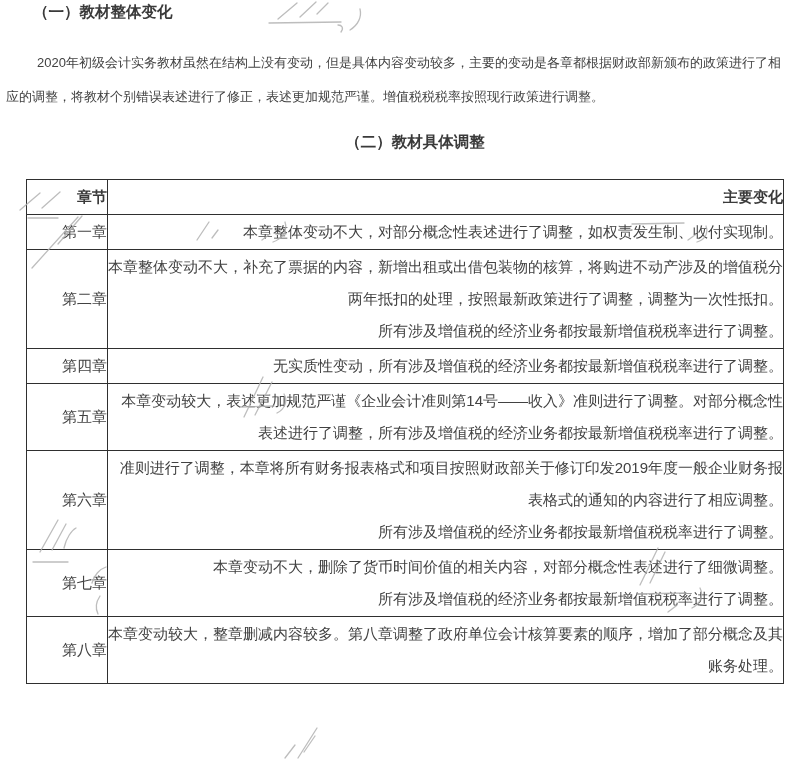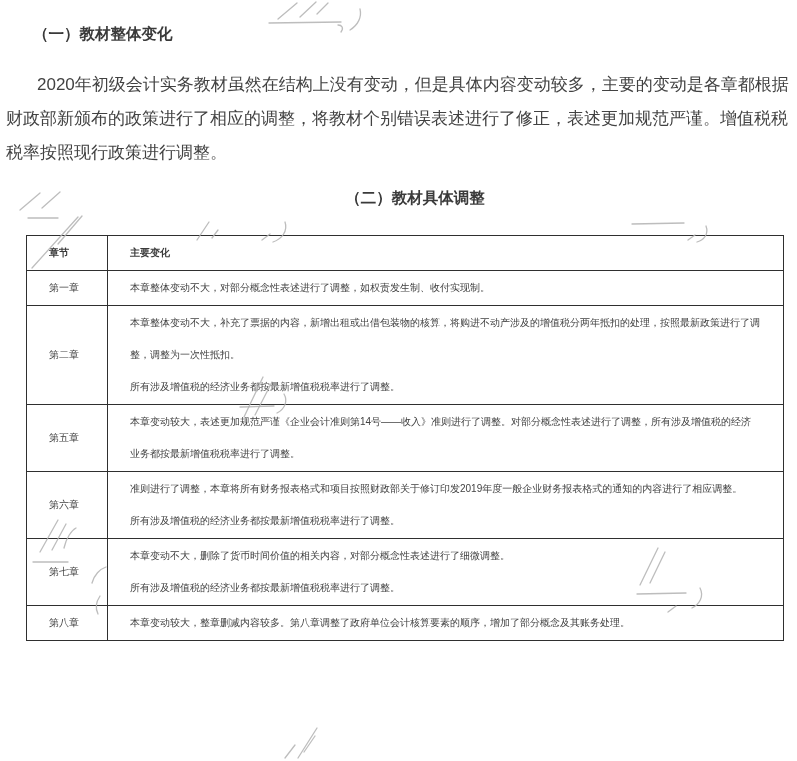--- a/index.html
+++ b/index.html
@@ -34,42 +34,42 @@
     fill:none;
     stroke-linecap:round;
     opacity:.85;
   }
   .sec-heading{
     font-size:15.5px;
     font-weight:bold;
     color:var(--heading);
     line-height:20px;
   }
-  .sec-heading.first{margin:24px 0 0 33px;}
+  .sec-heading.first{margin:2px 0 0 33px;}
   .sec-heading.second{margin:18px 0 0 33px;text-align:center;}
   .intro{
     margin:24px 6px 0 6px;
-    font-size:17px;
+    font-size:13px;
     line-height:34px;
     text-indent:31px;
     color:var(--text);
   }
   table.chapter-table{
     margin:27px 0 0 26px;
     width:758px;
     border-collapse:collapse;
     table-layout:fixed;
   }
   .chapter-table th,
   .chapter-table td{
     border:1px solid var(--border);
-    font-size:10px;
+    font-size:15px;
     line-height:32px;
-    padding:1px 22px;
-    text-align:left;
+    padding:1px 0;
+    text-align:right;
     vertical-align:middle;
     color:var(--text);
   }
   .chapter-table th{
     font-weight:bold;
     color:var(--heading);
   }
   .chapter-table td p{
     margin:0;
     line-height:32px;
@@ -153,20 +153,26 @@
           </td>
         </tr>
         <tr>
           <td>第二章</td>
           <td>
             <p>本章整体变动不大，补充了票据的内容，新增出租或出借包装物的核算，将购进不动产涉及的增值税分两年抵扣的处理，按照最新政策进行了调整，调整为一次性抵扣。</p>
             <p>所有涉及增值税的经济业务都按最新增值税税率进行了调整。</p>
           </td>
         </tr>
         <tr>
+          <td>第四章</td>
+          <td>
+            <p>无实质性变动，所有涉及增值税的经济业务都按最新增值税税率进行了调整。</p>
+          </td>
+        </tr>
+        <tr>
           <td>第五章</td>
           <td>
             <p>本章变动较大，表述更加规范严谨《企业会计准则第14号——收入》准则进行了调整。对部分概念性表述进行了调整，所有涉及增值税的经济业务都按最新增值税税率进行了调整。</p>
           </td>
         </tr>
         <tr>
           <td>第六章</td>
           <td>
             <p>准则进行了调整，本章将所有财务报表格式和项目按照财政部关于修订印发2019年度一般企业财务报表格式的通知的内容进行了相应调整。</p>
             <p>所有涉及增值税的经济业务都按最新增值税税率进行了调整。</p>

